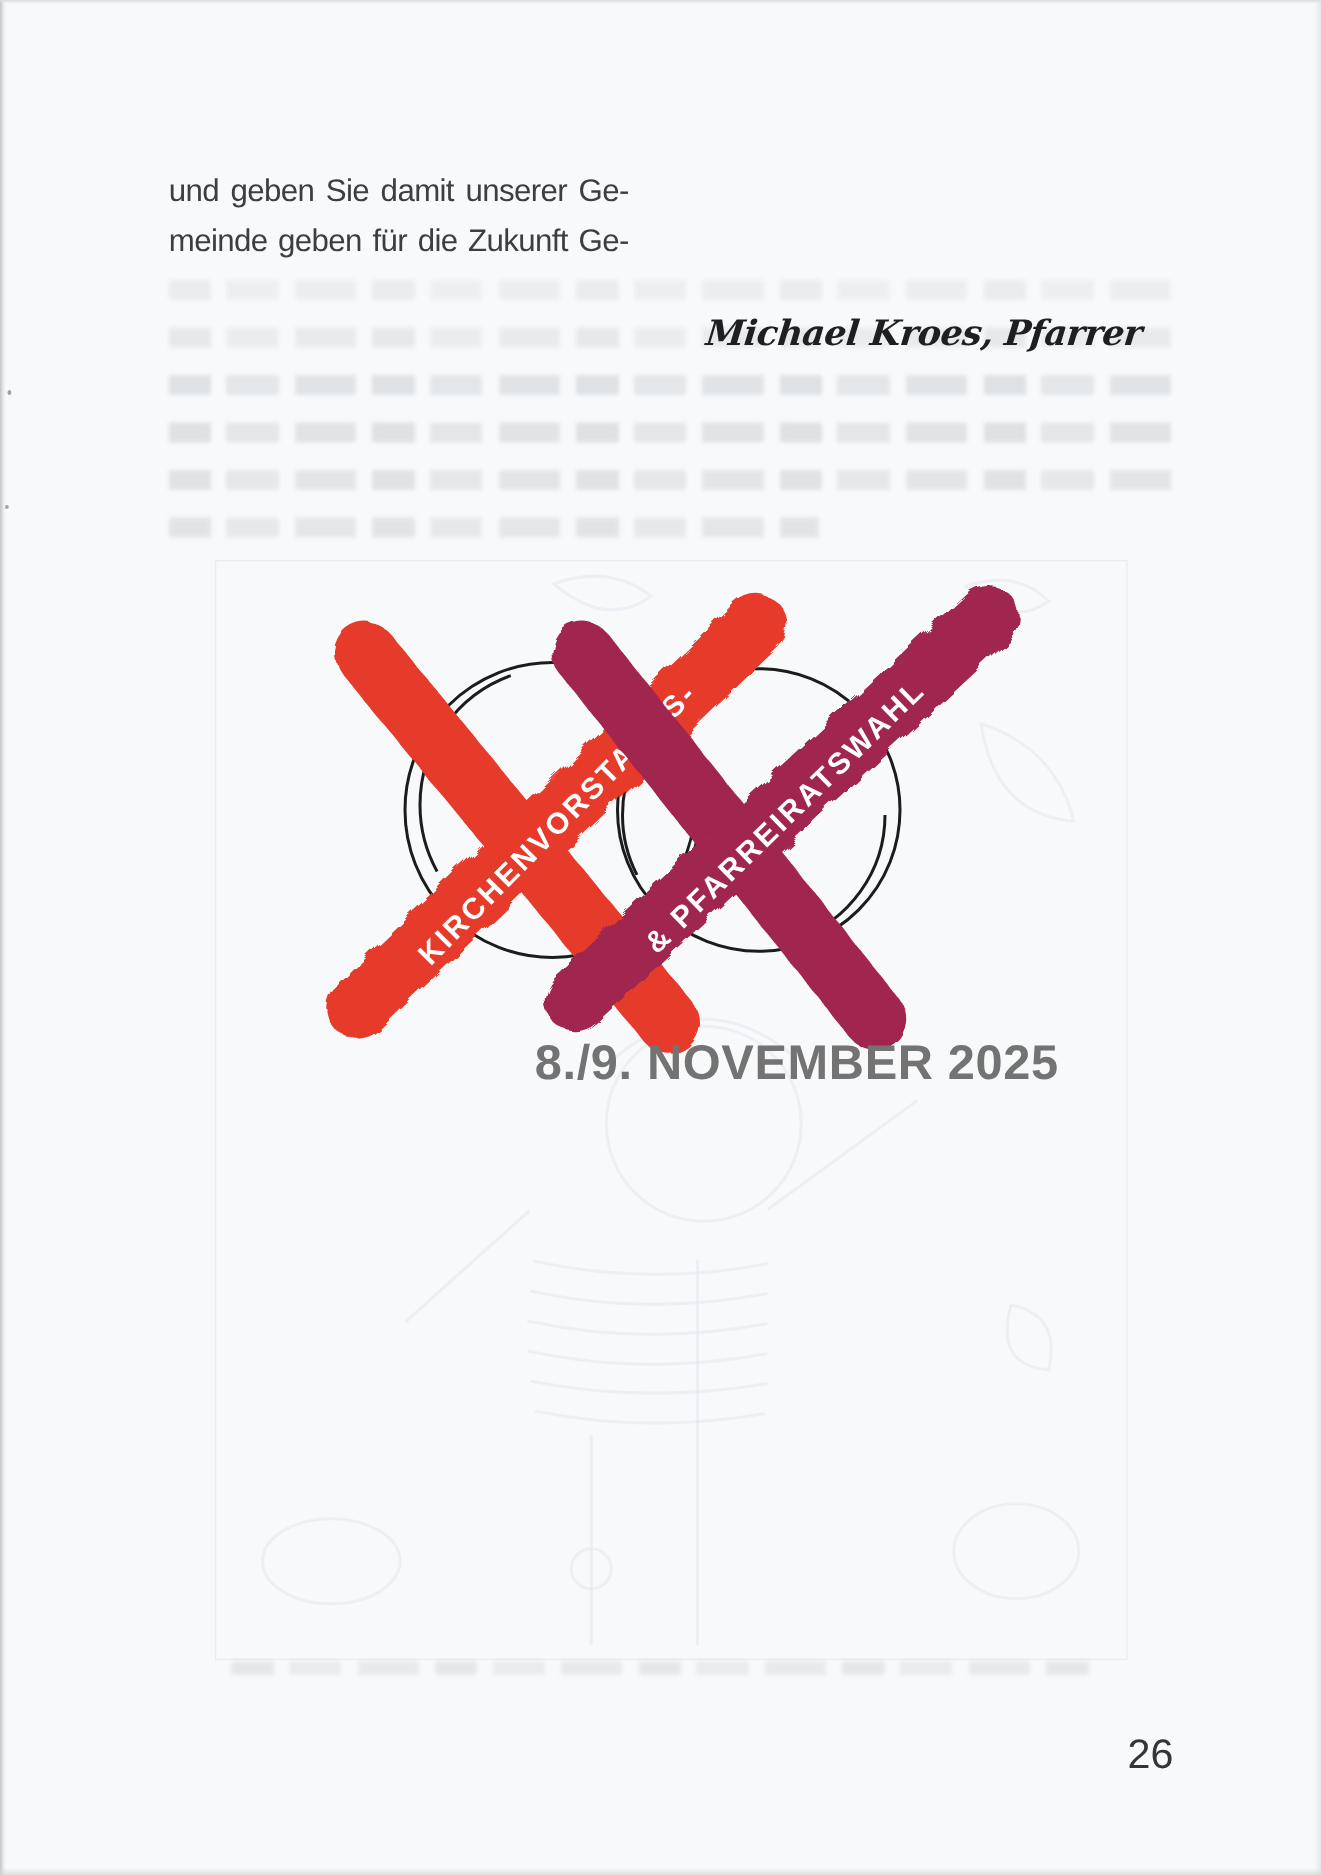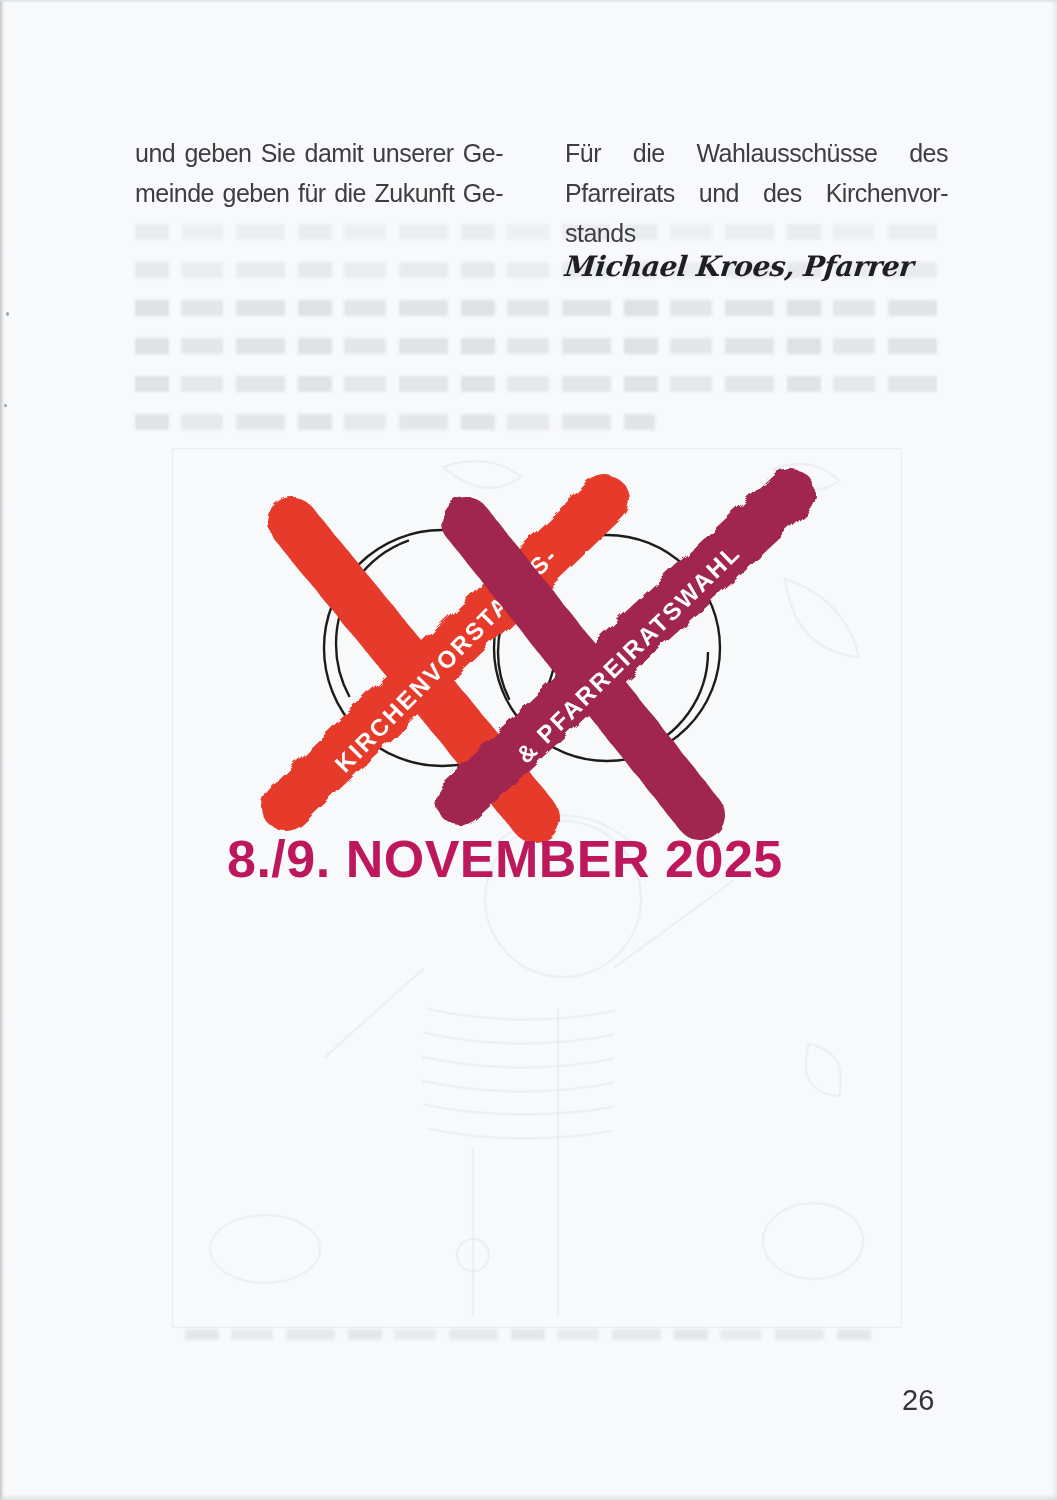--- a/index.html
+++ b/index.html
@@ -53,26 +53,26 @@
 
   
   .logo-svg { position:absolute; left:230px; top:455px; }
   .logo-label { font-family:"Liberation Sans", sans-serif; font-weight:700;
                 font-size:24px; letter-spacing:2.3px; }
   .cross-line { stroke-width:50; stroke-linecap:round; }
   .circle-ink { fill:none; stroke-width:2.4; }
 
   .date-line {
     position:absolute; left:227px; top:829px; width:620px;
-    text-align:left; font-size:52px; font-weight:700;
-    letter-spacing:.5px; color:#be185d;
+    text-align:right; font-size:39px; font-weight:700;
+    letter-spacing:.5px; color:#737373;
   }
   .page-number {
     position:absolute; left:902px; top:1384px;
-    font-size:29px; color:#353537;
+    font-size:33px; color:#353537;
   }
 </style>
 </head>
 <body>
 
 <div class="page">
 
   <div class="edge-left"></div>
   <div class="edge-top"></div>
   <div class="edge-right"></div>
@@ -110,25 +110,20 @@
       <ellipse class="ghost-stroke" cx="640" cy="792" rx="50" ry="38"></ellipse>
       <circle class="ghost-stroke" cx="300" cy="806" r="16"></circle>
     </svg>
   </div>
 
   <div class="col col-left">
     <div class="tline">und geben Sie damit unserer Ge-</div>
     <div class="tline">meinde geben für die Zukunft Ge-</div>
   </div>
 
-  <div class="col col-right">
-    <div class="tline">Für die Wahlausschüsse des</div>
-    <div class="tline">Pfarreirats und des Kirchenvor-</div>
-    <div class="tline last">stands</div>
-  </div>
 
   <div class="signature">Michael Kroes, Pfarrer</div>
 
   <svg class="logo-svg" width="600" height="400" viewBox="0 0 600 400">
     <defs>
       <filter id="rough" x="-10%" y="-10%" width="120%" height="120%">
         <feTurbulence type="fractalNoise" baseFrequency="0.055" numOctaves="2" seed="7" result="n"></feTurbulence>
         <feDisplacementMap in="SourceGraphic" in2="n" scale="9"></feDisplacementMap>
       </filter>
       <path id="tp-red" d="M 64 358 L 368 50" fill="none"></path>

